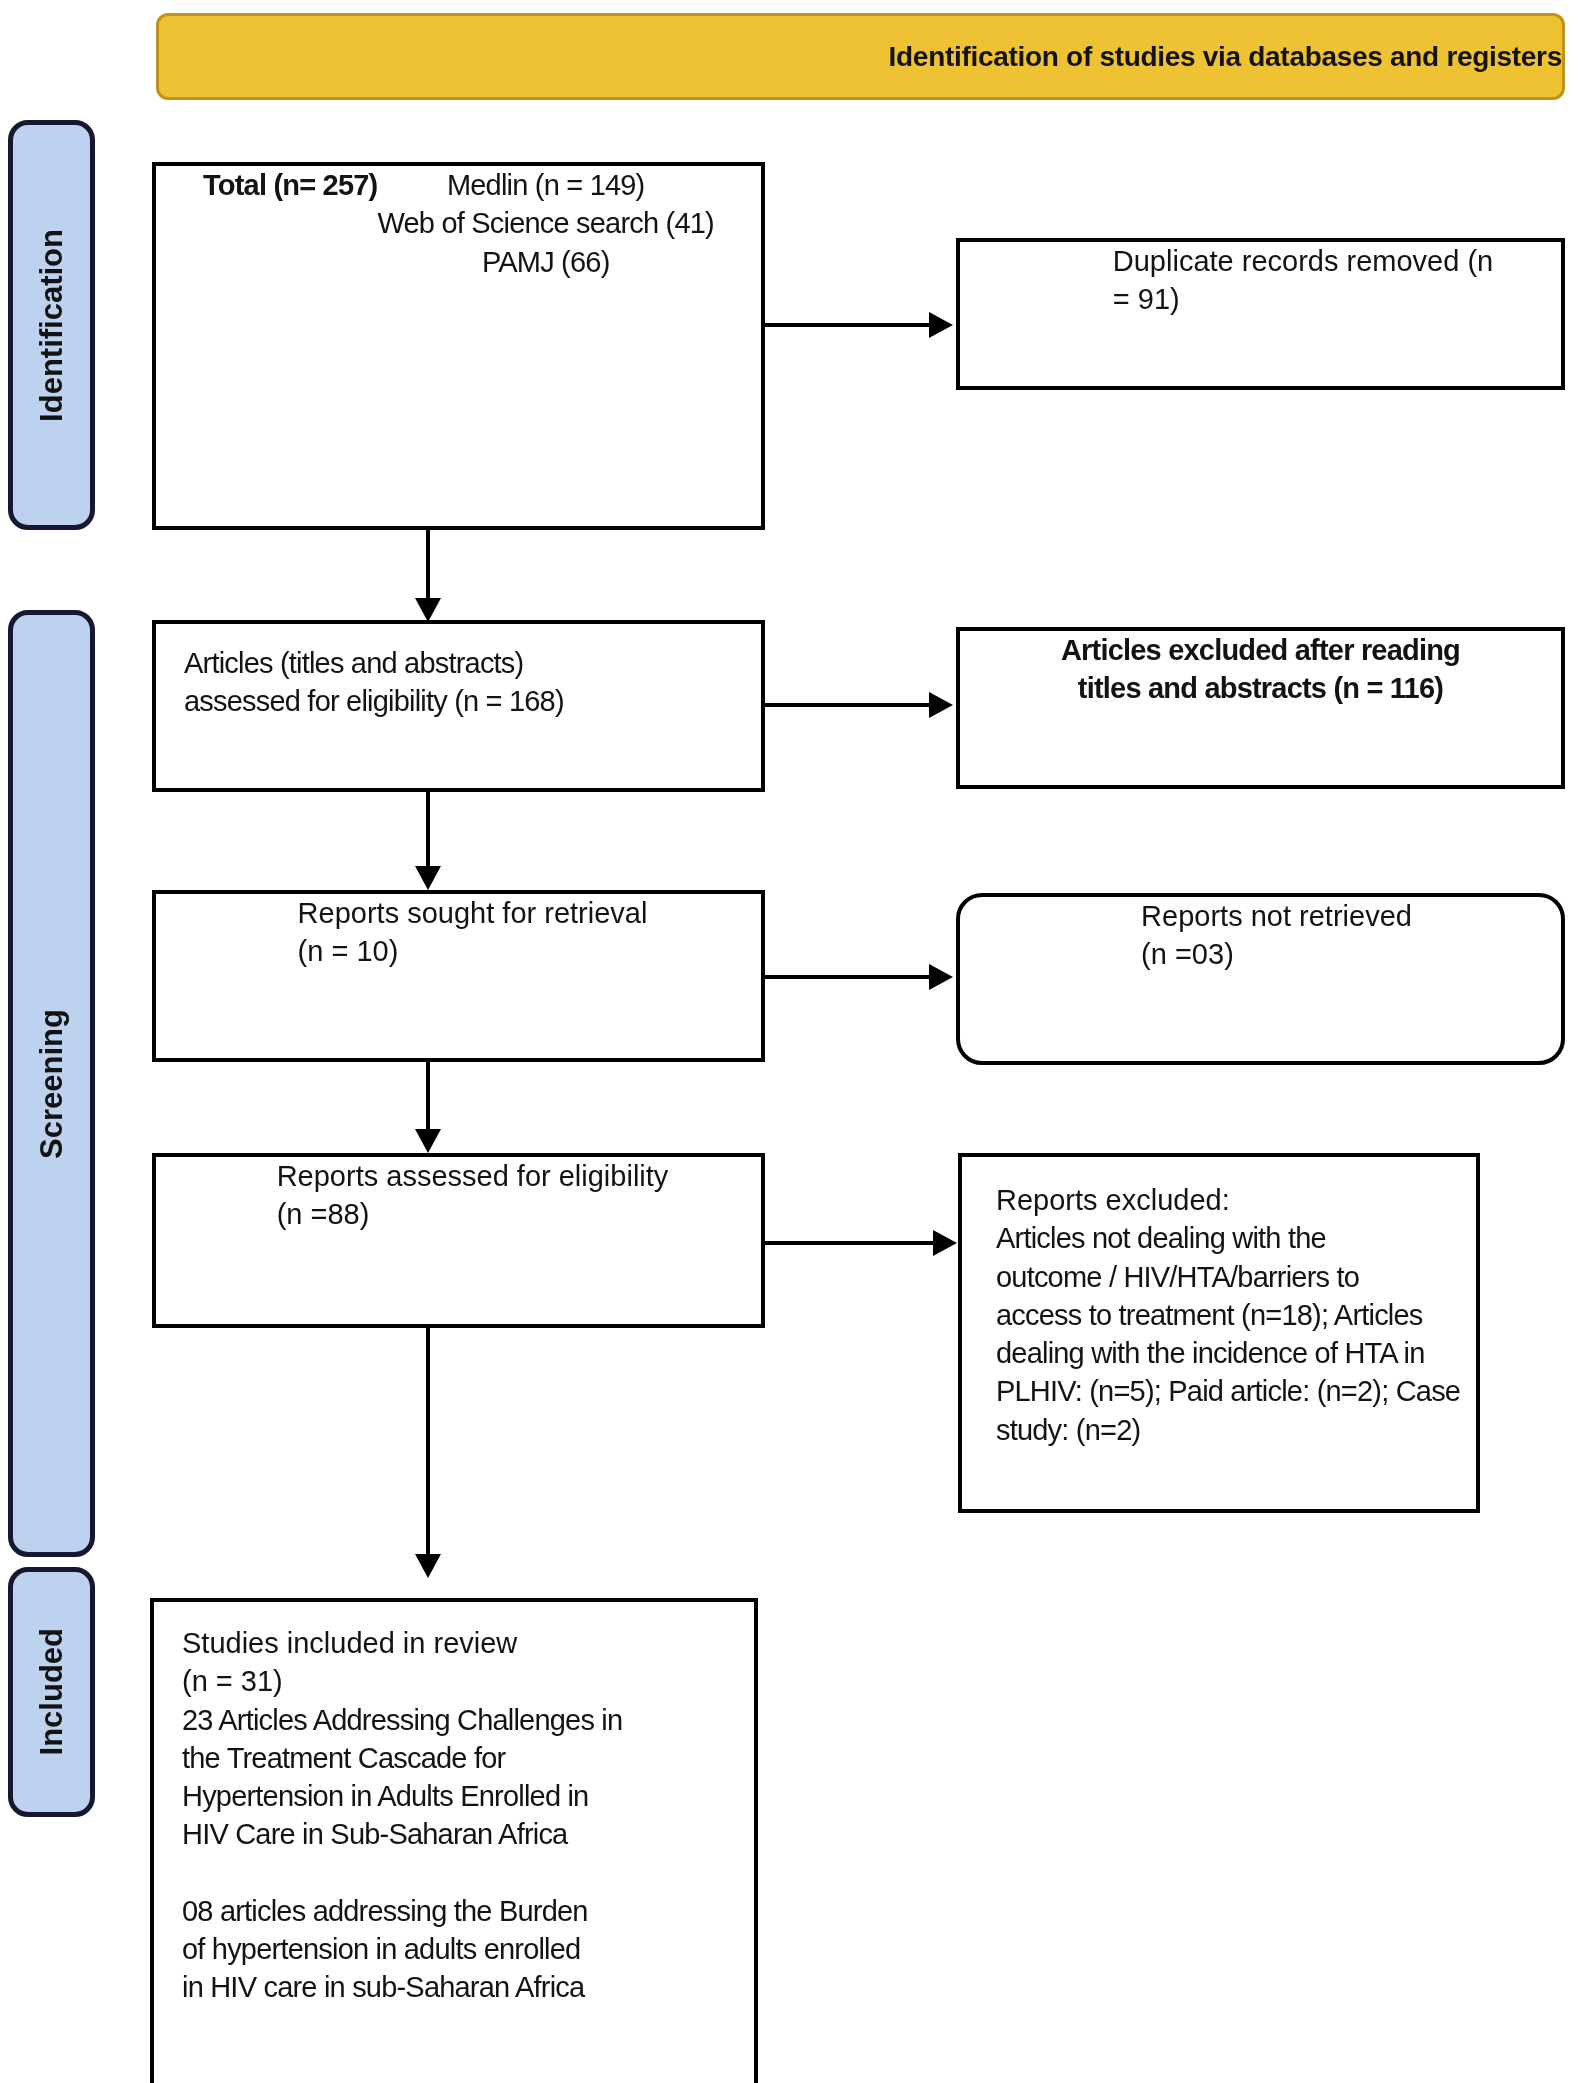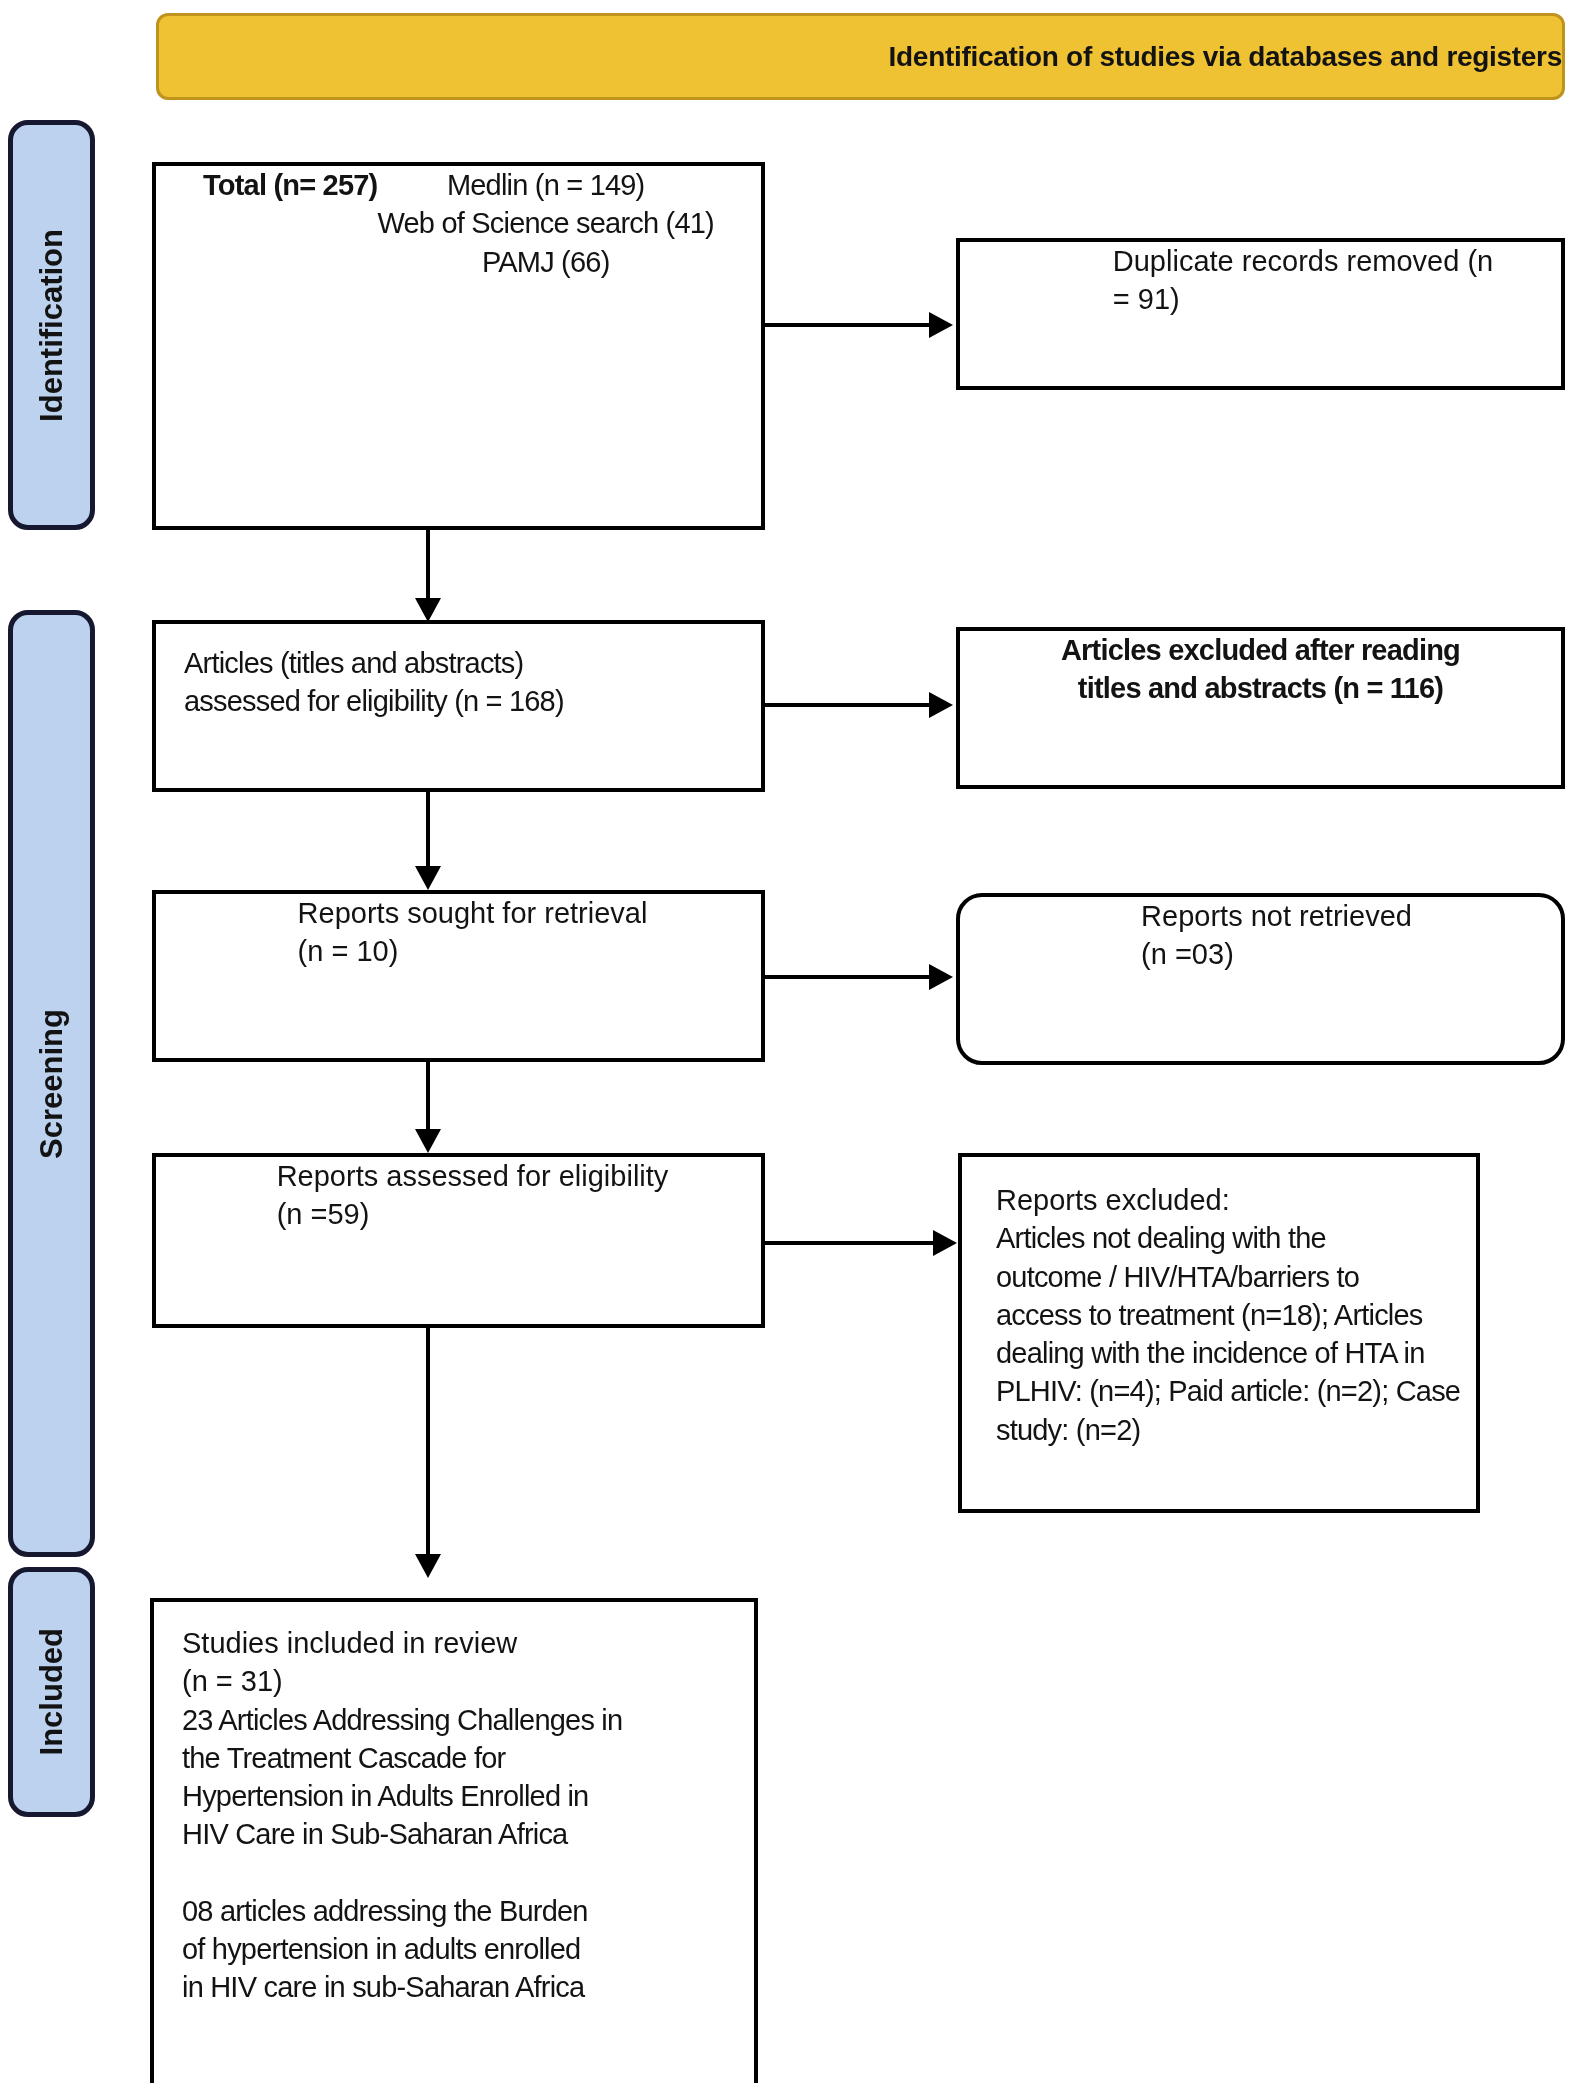--- a/index.html
+++ b/index.html
@@ -95,30 +95,30 @@
 (n = 10)</div>
   </div>
 
   <div class="fbox vcenter" style="left:956px; top:893px; width:609px; height:172px; padding-left:32px;border-radius:26px;">
     <div class="box-text">Reports not retrieved
 (n =03)</div>
   </div>
 
   <div class="fbox vcenter" style="left:152px; top:1153px; width:613px; height:175px; padding-left:28px;">
     <div class="box-text">Reports assessed for eligibility
-(n =59)</div>
+(n =88)</div>
   </div>
 
   <div class="fbox" style="left:958px; top:1153px; width:522px; height:360px; padding:24px 0 0 34px;">
     <div class="box-text">Reports excluded:</div>
     <div class="box-text condensed">Articles not dealing with the
 outcome / HIV/HTA/barriers to
 access to treatment (n=18); Articles
 dealing with the incidence of HTA in
-PLHIV: (n=4); Paid article: (n=2); Case
+PLHIV: (n=5); Paid article: (n=2); Case
 study: (n=2)</div>
   </div>
 
   <div class="fbox" style="left:150px; top:1578px; width:608px; height:493px; padding:22px 0 0 28px;margin-top:20px;">
     <div class="box-text">Studies included in review
 (n = 31)</div>
     <div class="box-text condensed">23 Articles Addressing Challenges in
 the Treatment Cascade for
 Hypertension in Adults Enrolled in
 HIV Care in Sub-Saharan Africa

